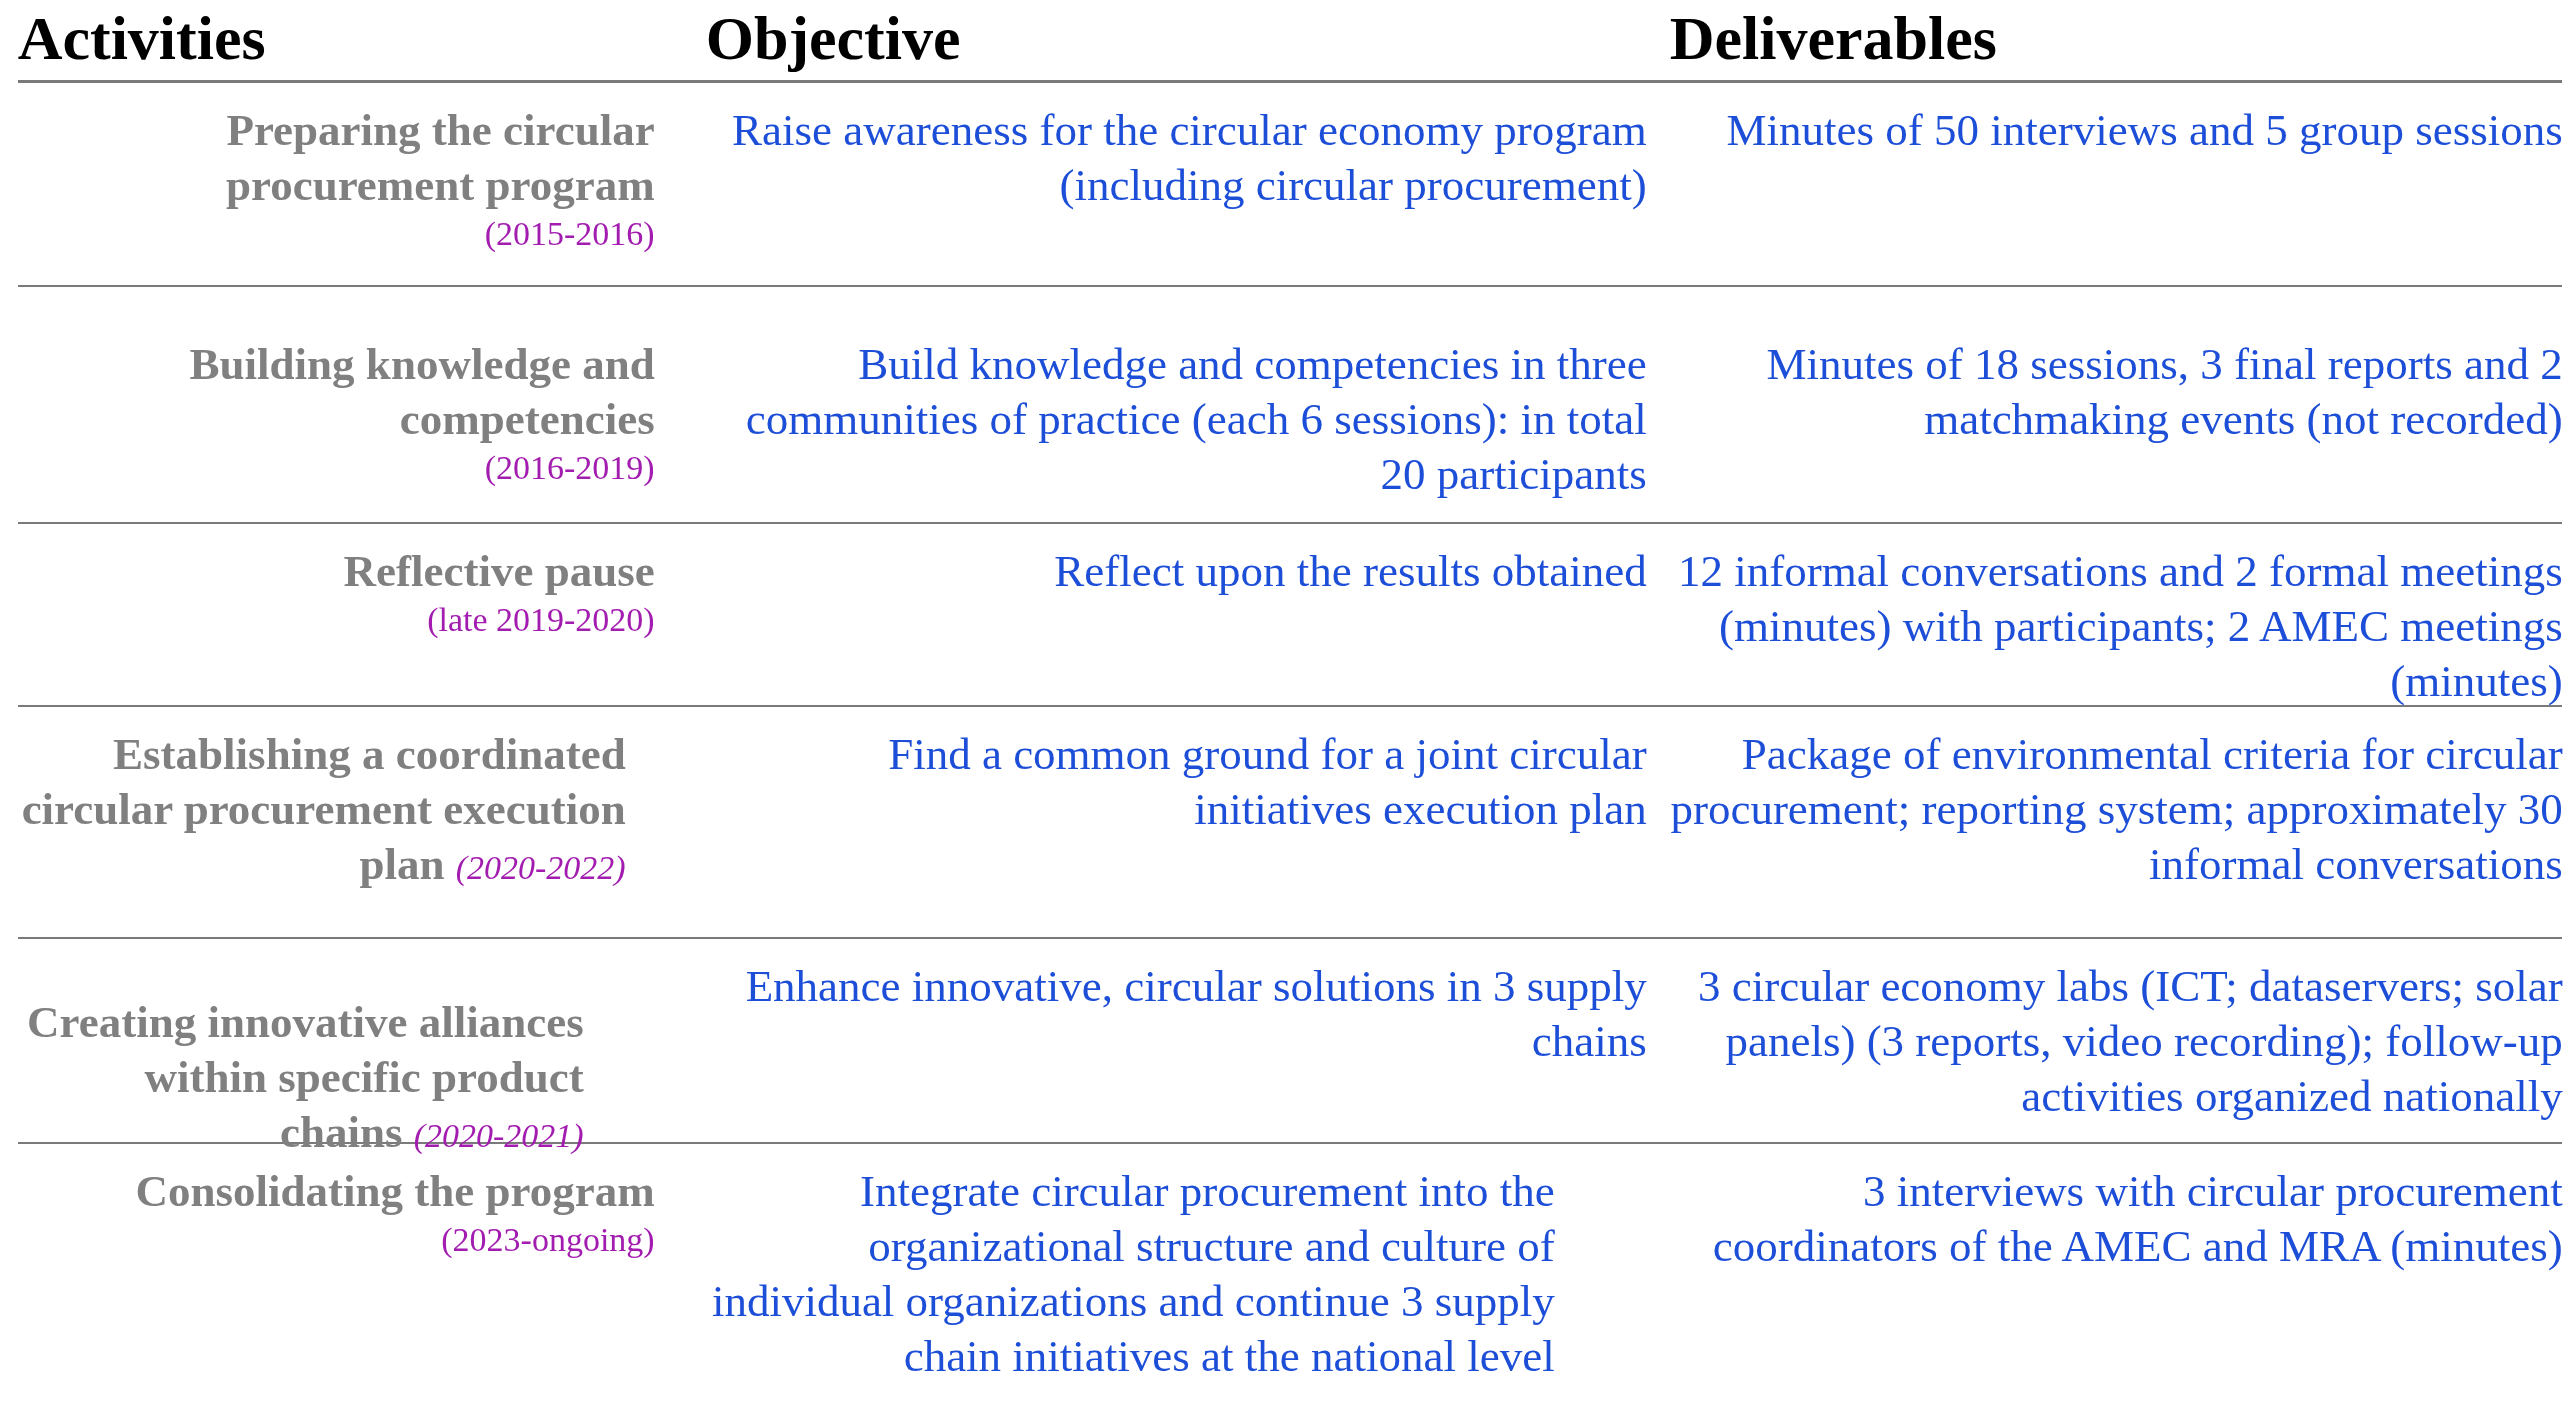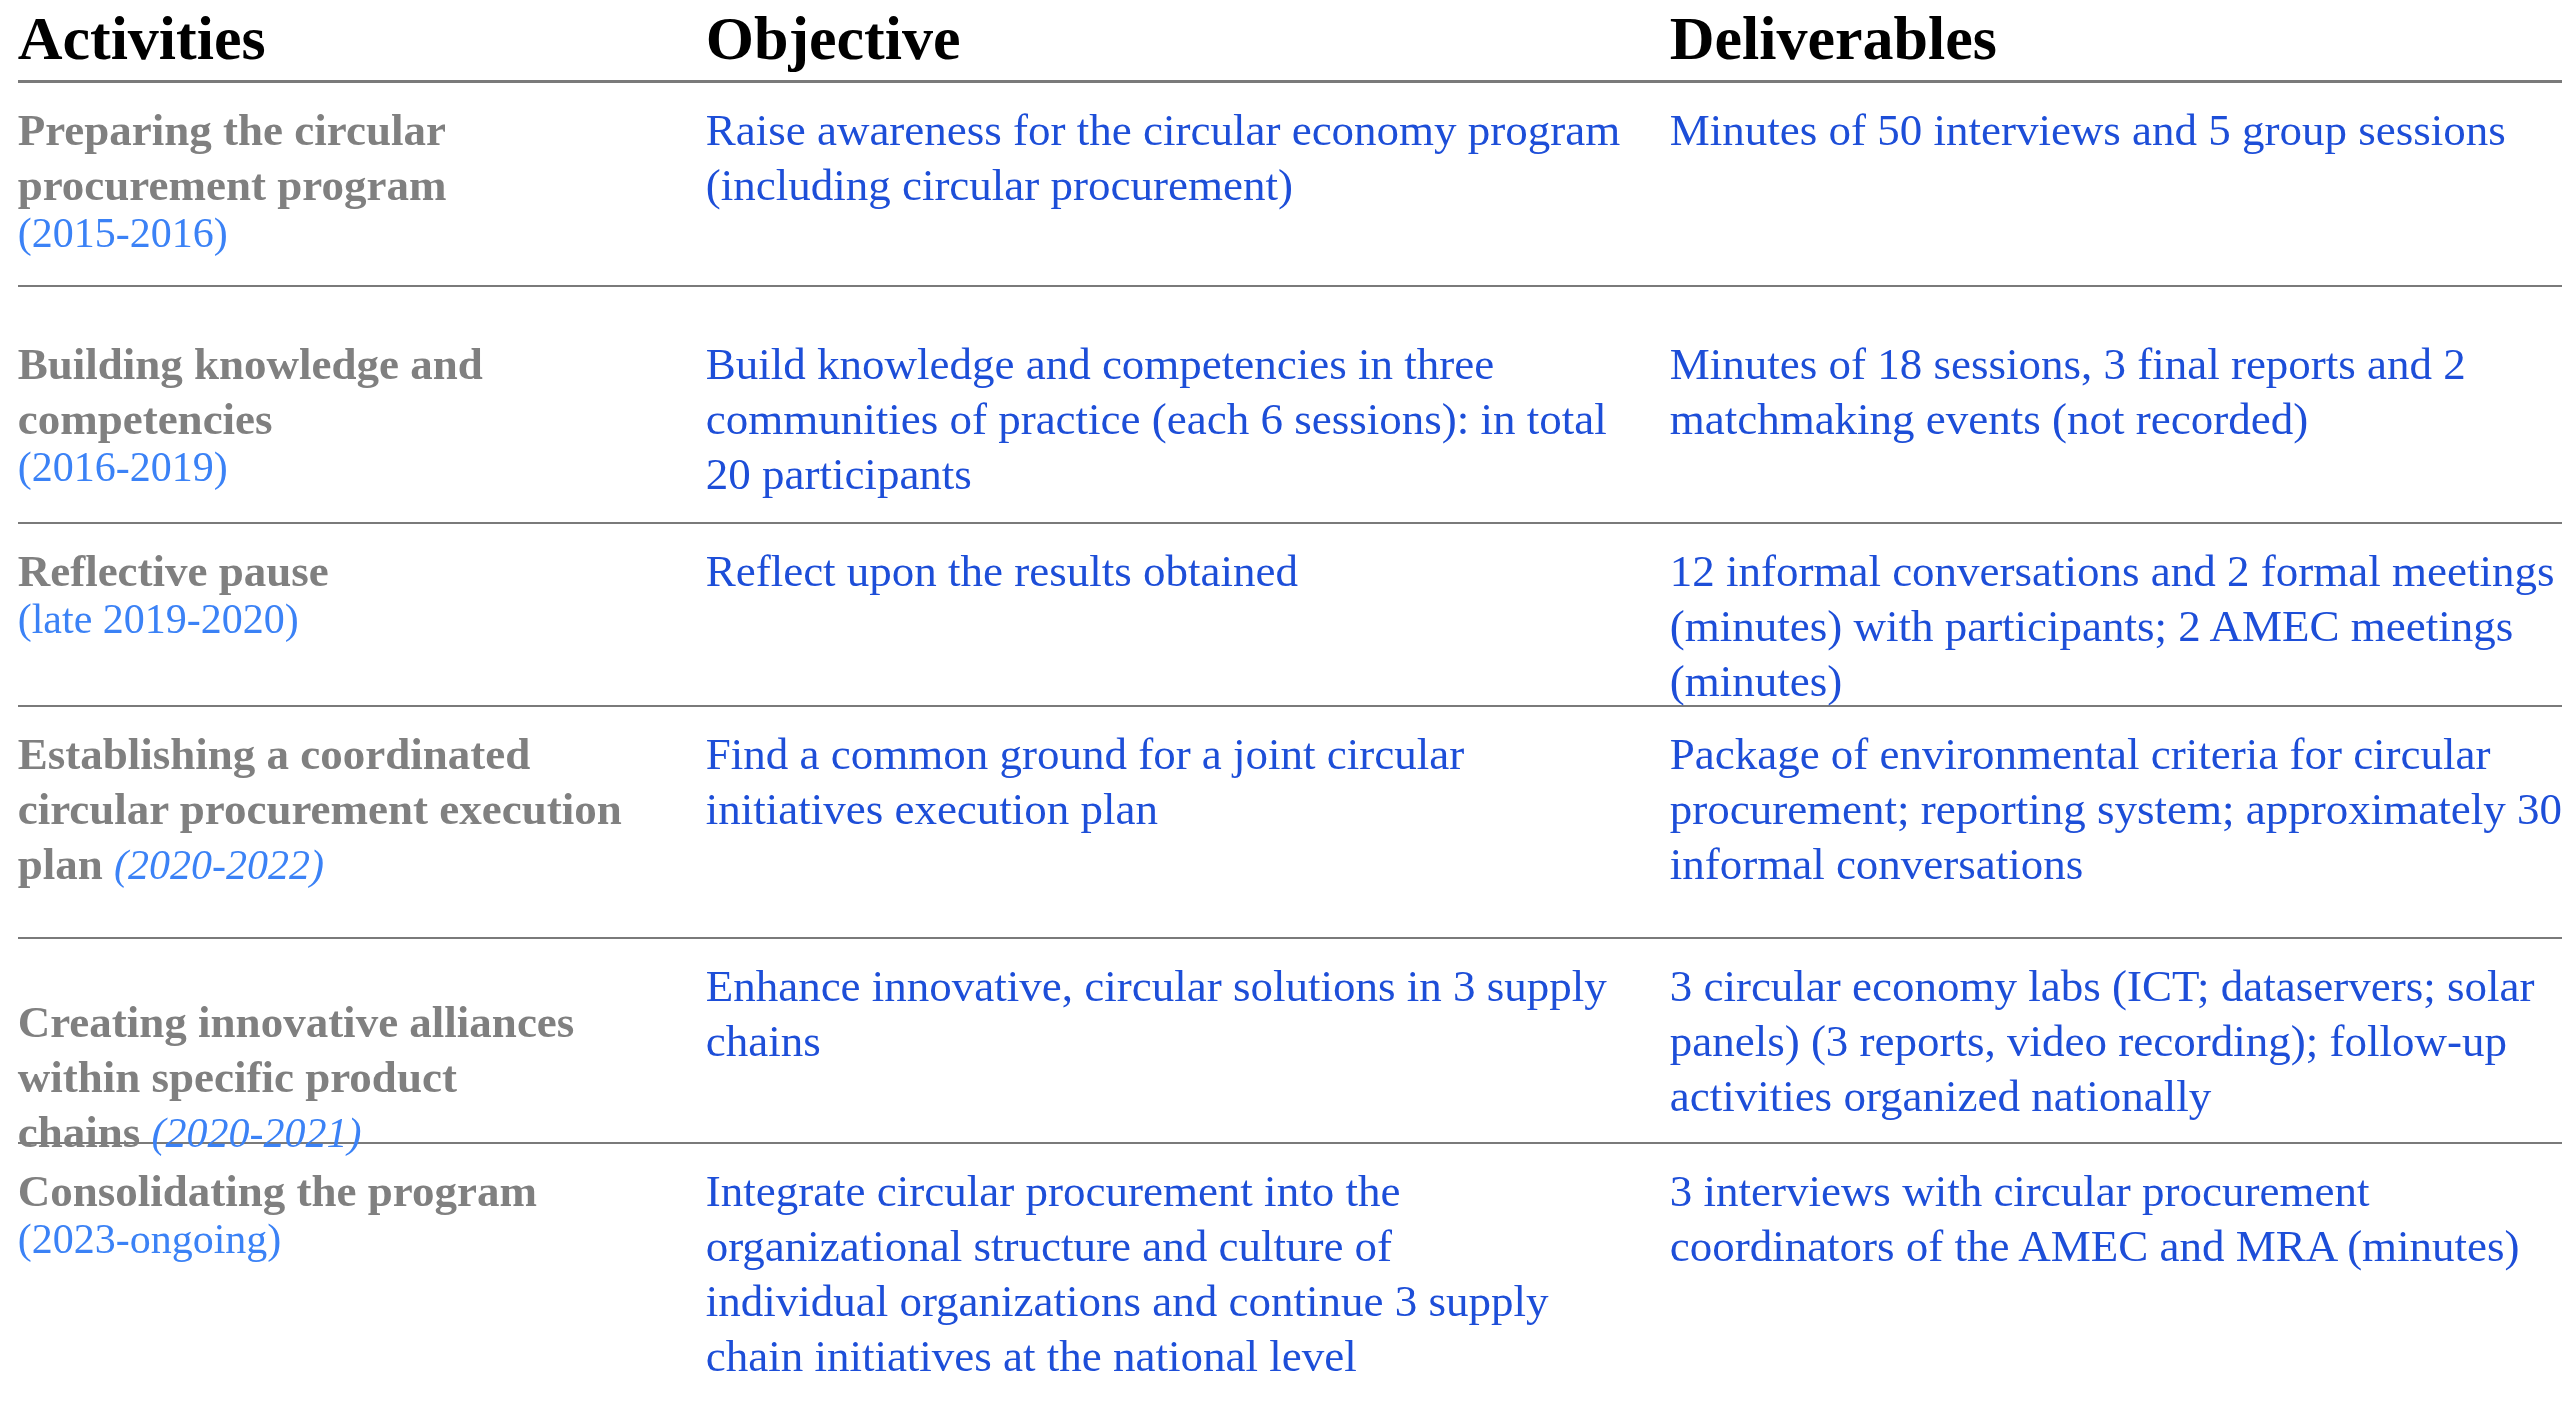--- a/index.html
+++ b/index.html
@@ -35,38 +35,39 @@
     color: #000000;
     white-space: nowrap;
   }
   .col-act { left: 0; width: 637px; }
   .col-obj { left: 688px; width: 941px; }
   .col-del { left: 1652px; width: 893px; }
 
   .row {
     position: relative;
     border-bottom: 2.1px solid #7a7a7a;
+    text-align: right;
   }
   .row.last {
     border-bottom: none;
   }
   .cell {
     position: absolute;
     top: 20px;
     font-size: 45px;
     line-height: 55px;
   }
   .act-title {
     font-weight: bold;
     color: #808080;
   }
   .act-year {
-    font-size: 42px;
+    font-size: 34px;
     line-height: 41px;
-    color: #3b82f6;
+    color: #a21caf;
     font-weight: normal;
   }
   .act-year.block {
     display: block;
   }
   .act-year.inline {
     display: inline;
     font-style: italic;
   }
   .obj-text, .del-text {

